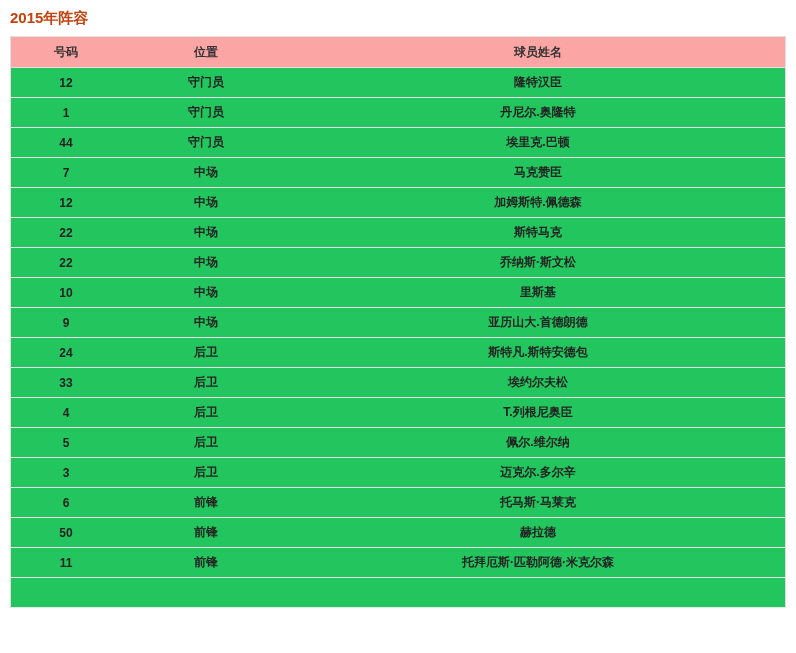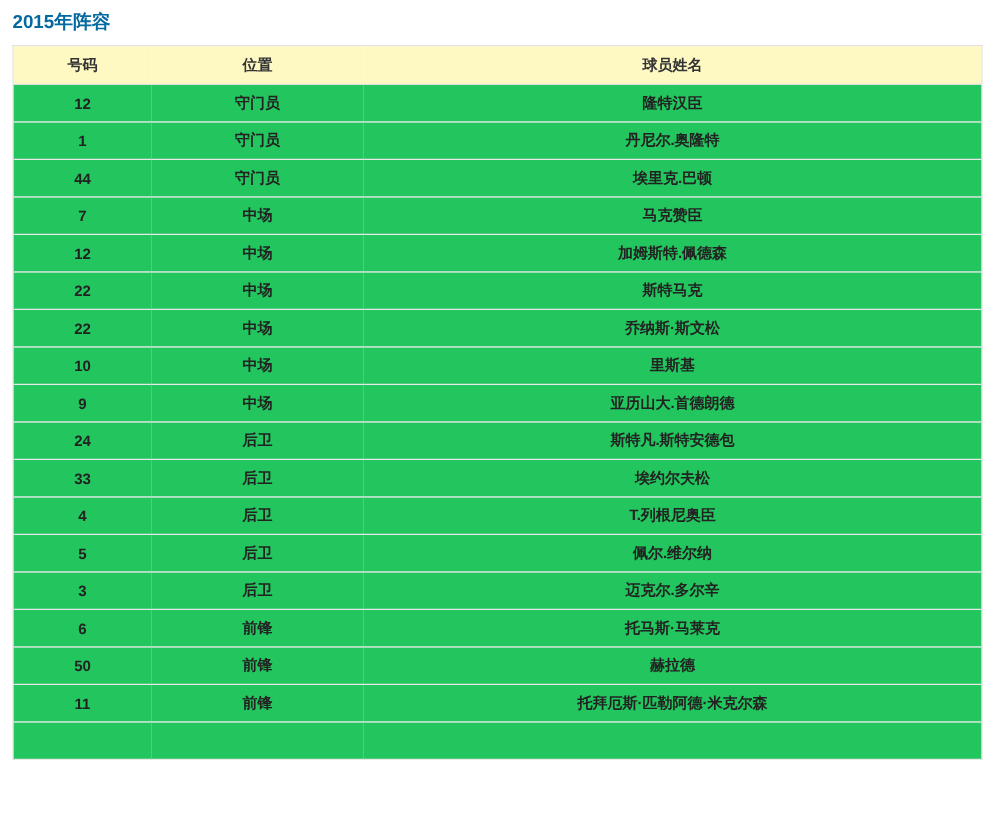--- a/index.html
+++ b/index.html
@@ -16,21 +16,21 @@
   }
   .page {
     width: 796px;
     height: 653px;
     position: relative;
     box-sizing: border-box;
   }
   .page-title {
     font-size: 15px;
     font-weight: bold;
-    color: #0369a1;
+    color: #c2410c;
     margin: 8px 0 0 10px;
     line-height: 20px;
   }
   .table-wrap {
     margin: 8px 10px 0 10px;
     border: 1px solid #e0e0e0;
     border-bottom: none;
     box-sizing: border-box;
   }
   table.squad {
@@ -42,21 +42,21 @@
   table.squad th,
   table.squad td {
     border-bottom: 1px solid #e8e8e8;
     text-align: center;
     vertical-align: middle;
     padding: 0;
     height: 29px;
     font-weight: bold;
   }
   table.squad thead th {
-    background: #fef9c3;
+    background: #fca5a5;
     color: #333333;
     font-size: 12px;
     font-weight: bold;
     height: 30px;
     border-bottom: 1px solid #e0e0e0;
   }
   table.squad tbody td {
     background: #22c55e;
     color: #222222;
   }

